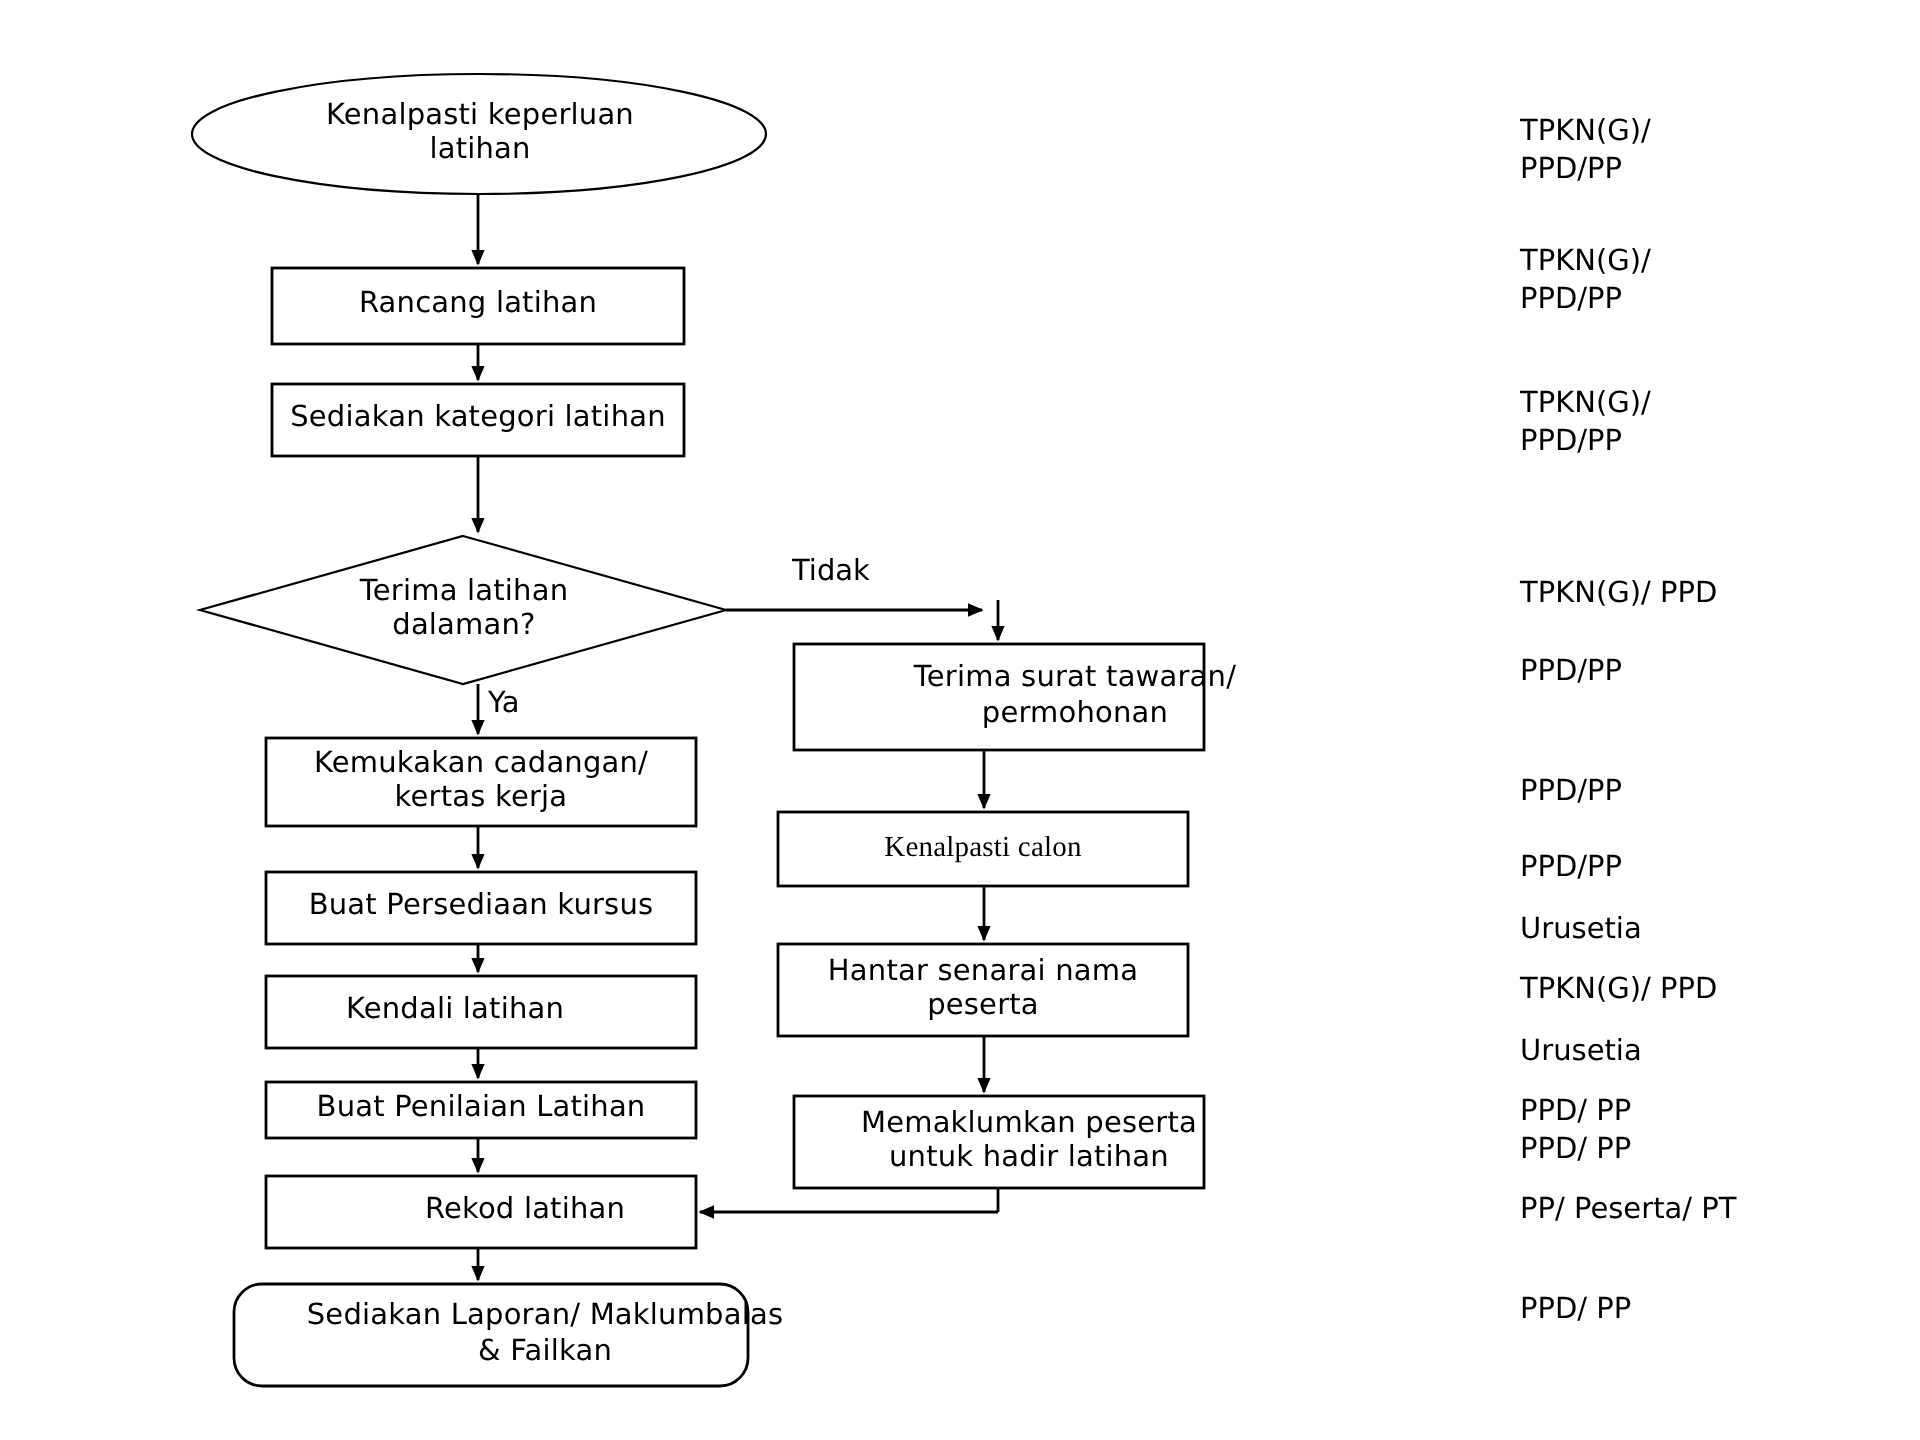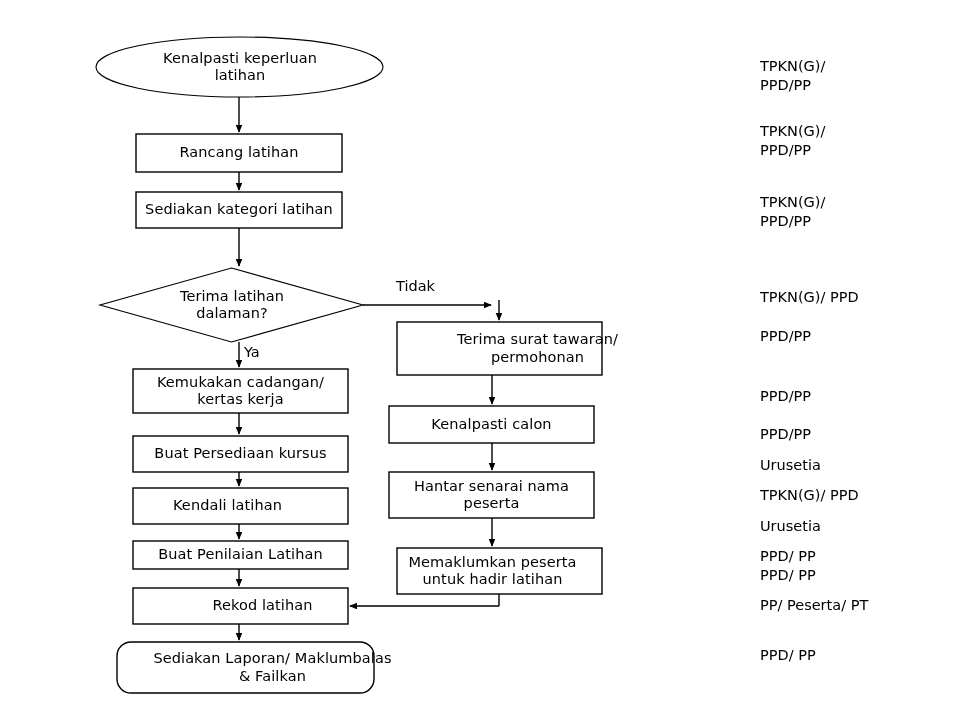--- a/index.html
+++ b/index.html
@@ -140,26 +140,26 @@
   <div class="node-label" style="left:133px;top:541px;width:215px;height:28px;border-radius:11px;">Buat Penilaian Latihan</div>
 
   <div class="node-label" style="left:146px;top:588px;width:233px;height:36px;">Rekod latihan</div>
 
   <div class="node-label" style="left:117px;top:642px;width:257px;height:51px;padding-left:27px;">Sediakan Laporan/ Maklumbalas
 &amp; Failkan</div>
 
   <div class="node-label" style="left:408px;top:322px;width:171px;height:53px;margin-left:44px;">Terima surat tawaran/
 permohonan</div>
 
-  <div class="node-label" style="left:389px;top:406px;width:205px;height:37px;">Kenalpasti calon</div>
+  <div class="node-label" style="left:389px;top:406px;width:205px;height:37px;font-family:Liberation Serif, serif;">Kenalpasti calon</div>
 
   <div class="node-label" style="left:389px;top:472px;width:205px;height:46px;">Hantar senarai nama
 peserta</div>
 
-  <div class="node-label" style="left:390px;top:548px;width:205px;height:46px;">Memaklumkan peserta
+  <div class="node-label" style="left:412px;top:548px;width:205px;height:46px;">Memaklumkan peserta
 untuk hadir latihan</div>
 
   <div class="edge-label" style="left:244px;top:344px;">Ya</div>
 
   <div class="edge-label" style="left:396px;top:278px;">Tidak</div>
 
 
   <div class="action-col" style="left:760px;top:57px;width:180px;">TPKN(G)/
 PPD/PP</div>
 

